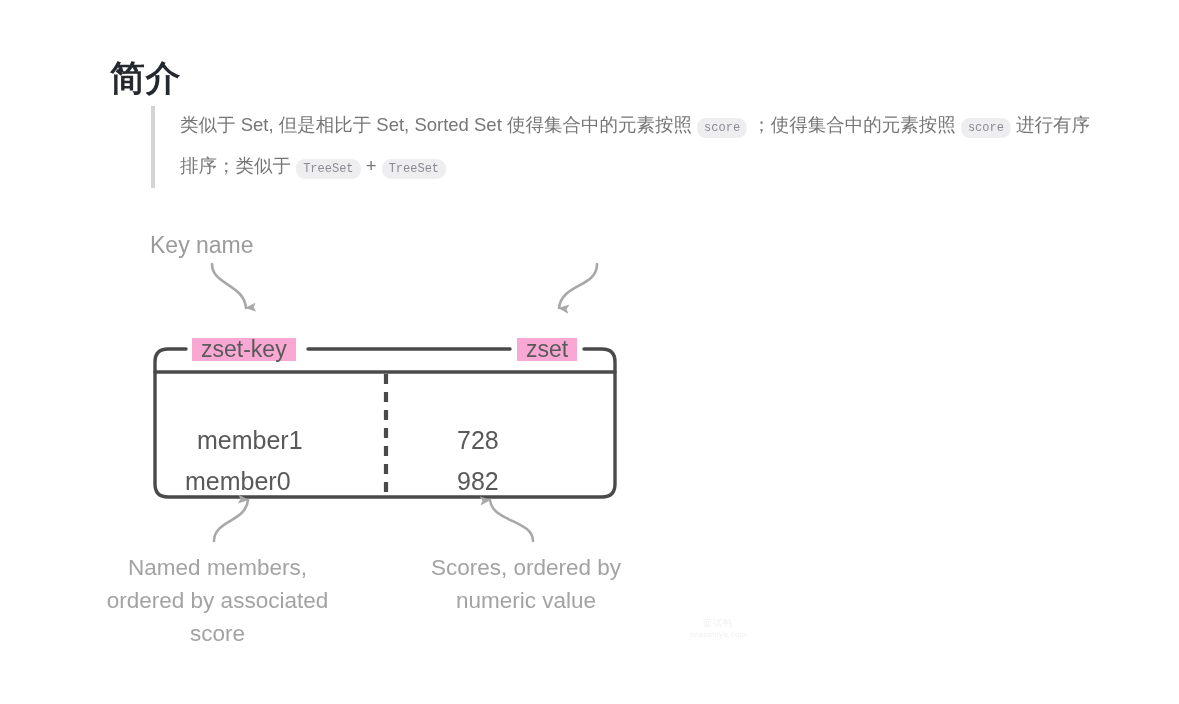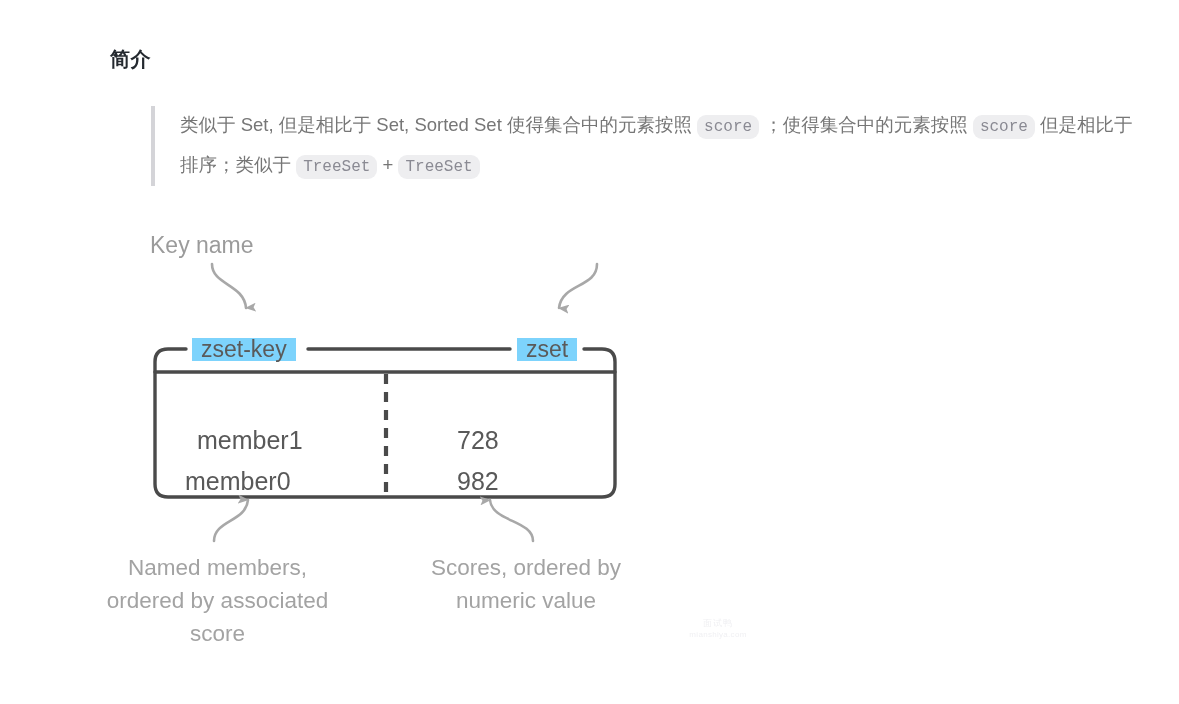--- a/index.html
+++ b/index.html
@@ -15,21 +15,21 @@
     overflow: hidden;
     font-family: "Liberation Sans", "DejaVu Sans", sans-serif;
     -webkit-font-smoothing: antialiased;
   }
 
   
   .page-title {
     position: absolute;
     left: 110px;
     top: 34px;
-    font-size: 20px;
+    font-size: 35px;
     font-weight: bold;
     color: #24292f;
     letter-spacing: 0.5px;
     line-height: 1.2;
   }
 
   
   .blockquote {
     position: absolute;
     left: 111px;
@@ -42,21 +42,21 @@
   .blockquote p {
     margin: 0;
     font-size: 18.5px;
     line-height: 38px;
     color: #767676;
   }
   code.inline {
     font-family: "Liberation Mono", "DejaVu Sans Mono", monospace;
     background: #eeeef0;
     color: #8a8a93;
-    font-size: 16px;
+    font-size: 12px;
     padding: 3px 7px;
     border-radius: 9px;
     white-space: nowrap;
   }
 
   
   .diagram {
     position: absolute;
     left: 0;
     top: 0;
@@ -85,21 +85,21 @@
   }
   #caption-members { left: 100px;  top: 551px; width: 235px; }
   #caption-scores  { left: 415px;  top: 551px; width: 222px; }
 
   
   .box-tag {
     position: absolute;
     color: #5a5a5a;
     font-size: 23px;
     line-height: 23px;
-    background: #7dd3fc;
+    background: #f9a8d4;
     padding: 0 9px;
     white-space: nowrap;
   }
   #tag-zset-key { left: 192px; top: 338px; }
   #tag-zset     { left: 517px; top: 338px; }
 
   
   .cell {
     position: absolute;
     color: #595959;
@@ -125,21 +125,21 @@
   }
   .watermark .wm-cn   { font-size: 9px; letter-spacing: 1px; }
   .watermark .wm-site { font-size: 8px; letter-spacing: 0.3px; }
 </style>
 </head>
 <body>
 
 <h1 class="page-title">简介</h1>
 
 <blockquote class="blockquote">
-  <p><span>类似于 Set, 但是相比于 Set, Sorted Set 使得集合中的元素按照 </span><code class="inline">score</code><span> ；使得集合中的元素按照 </span><code class="inline">score</code><span> 但是相比于</span></p>
+  <p><span>类似于 Set, 但是相比于 Set, Sorted Set 使得集合中的元素按照 </span><code class="inline">score</code><span> ；使得集合中的元素按照 </span><code class="inline">score</code><span> 进行有序</span></p>
   <p><span>排序；类似于 </span><code class="inline">TreeSet</code><span> + </span><code class="inline">TreeSet</code></p>
 </blockquote>
 
 <div class="diagram">
 
   <svg width="1179" height="704" viewBox="0 0 1179 704">
     <defs>
       <marker id="ah" markerWidth="9" markerHeight="11" refX="4.5" refY="10" orient="auto" markerUnits="userSpaceOnUse">
         <path d="M4.5 11 L0 0 L4.5 2.4 L9 0 Z" fill="#a8a8a8"></path>
       </marker>

